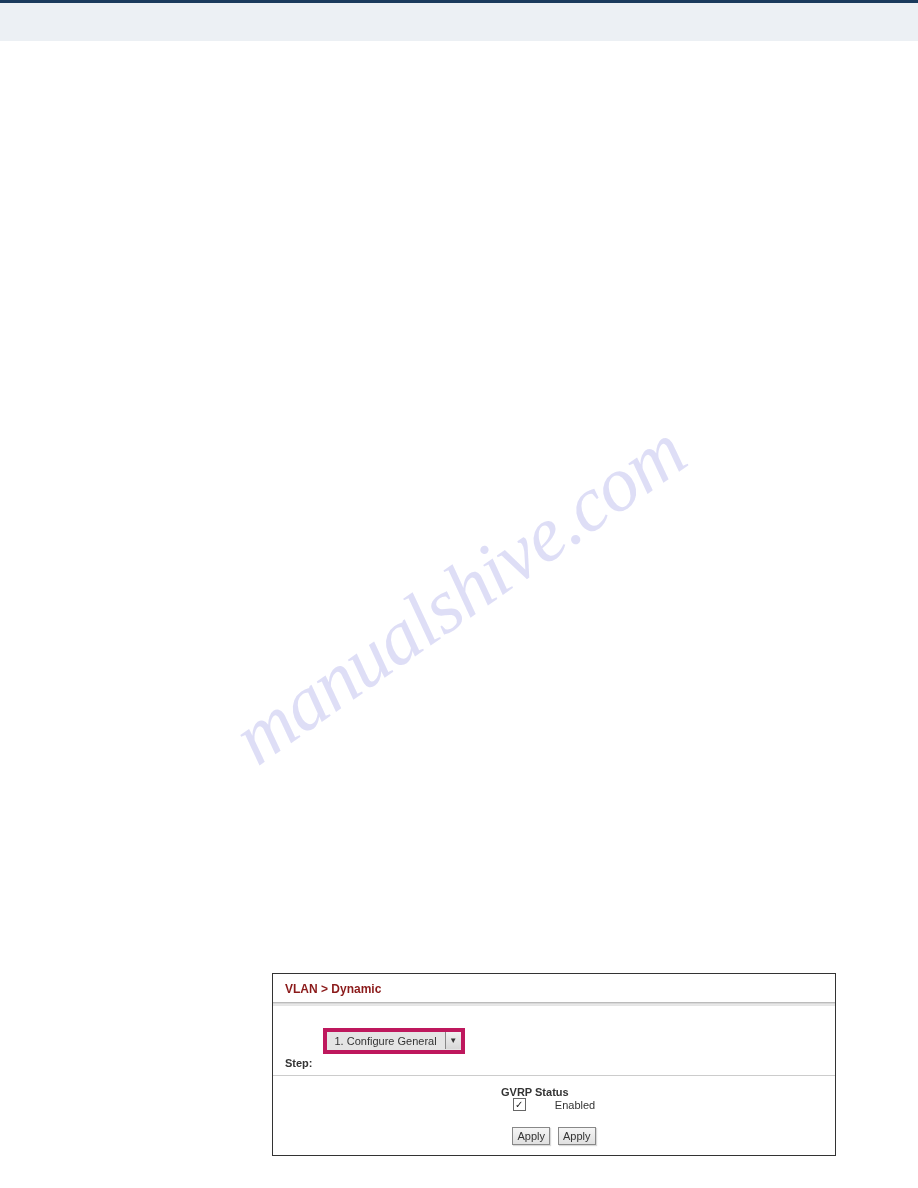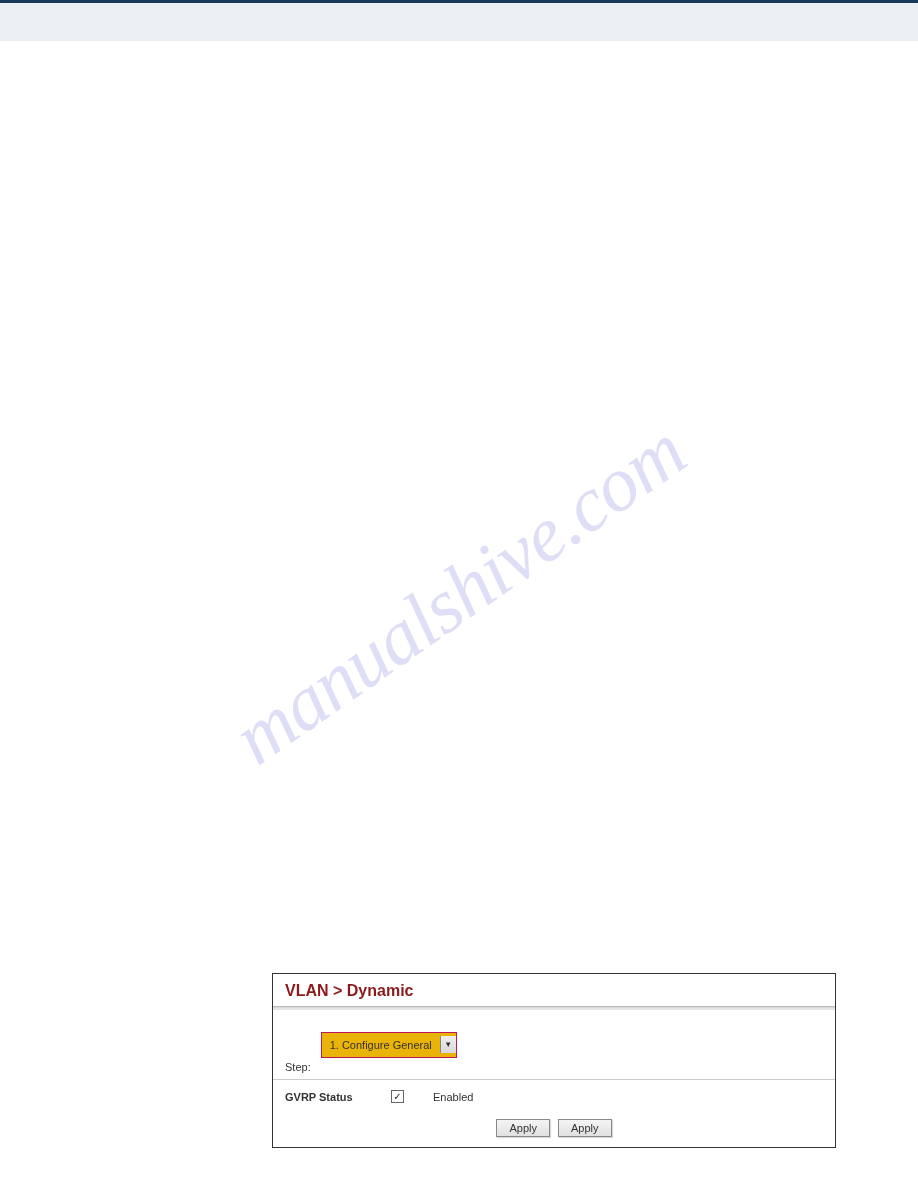--- a/index.html
+++ b/index.html
@@ -47,48 +47,48 @@
     .panel {
       position: absolute;
       top: 932px;
       left: 272px;
       width: 564px;
       border: 1px solid #333;
       background: #ffffff;
     }
     .panel-title {
       padding: 8px 12px 6px 12px;
-      font-size: 16px;
+      font-size: 12px;
       font-weight: bold;
       color: #8b1a1a;
     }
     .panel-divider {
       height: 4px;
       background: linear-gradient(to bottom, #d0d0d0, #f0f0f0);
       border-top: 1px solid #bbb;
       border-bottom: 1px solid #e5e5e5;
     }
     .step-row {
       padding: 6px 12px;
       display: flex;
       align-items: center;
       border-bottom: 1px solid #ccc;
       font-size: 11px;
     }
     .step-label {
-      font-weight: normal;
+      font-weight: bold;
       margin-right: 10px;
       color: #333;
       margin-top: 45px;
     }
     .step-select {
-      border: 1px solid #be185d;
+      border: 4px solid #be185d;
       display: inline-flex;
       align-items: center;
-      background: #eab308;
+      background: #e5e5e5;
       height: 26px;
       font-size: 11px;
     }
     .step-select-text {
       padding: 0 8px;
       color: #333;
     }
     .step-select-arrow {
       width: 16px;
       height: 17px;
@@ -99,20 +99,21 @@
       justify-content: center;
       font-size: 8px;
       color: #333;
     }
     .form-row {
       padding: 10px 12px 4px 12px;
       display: flex;
       align-items: center;
       font-size: 11px;
       color: #333;
+      flex-direction: column;
     }
     .form-label {
       font-weight: bold;
       width: 106px;
     }
     .checkbox-wrap {
       display: inline-flex;
       align-items: center;
     }
     .checkbox-box {
@@ -134,21 +135,21 @@
     }
     .button-row {
       padding: 12px 12px 10px 12px;
       display: flex;
       justify-content: center;
       gap: 8px;
     }
     .btn {
       border: 1px solid #888;
       background: linear-gradient(to bottom, #f5f5f5, #e0e0e0);
-      padding: 2px 12px;
+      padding: 2px 4px;
       font-size: 11px;
       color: #333;
       cursor: pointer;
       box-shadow: 1px 1px 1px rgba(0,0,0,0.15);
     }
   </style>
 </head>
 <body>
 
 <div class="top-border"></div>

